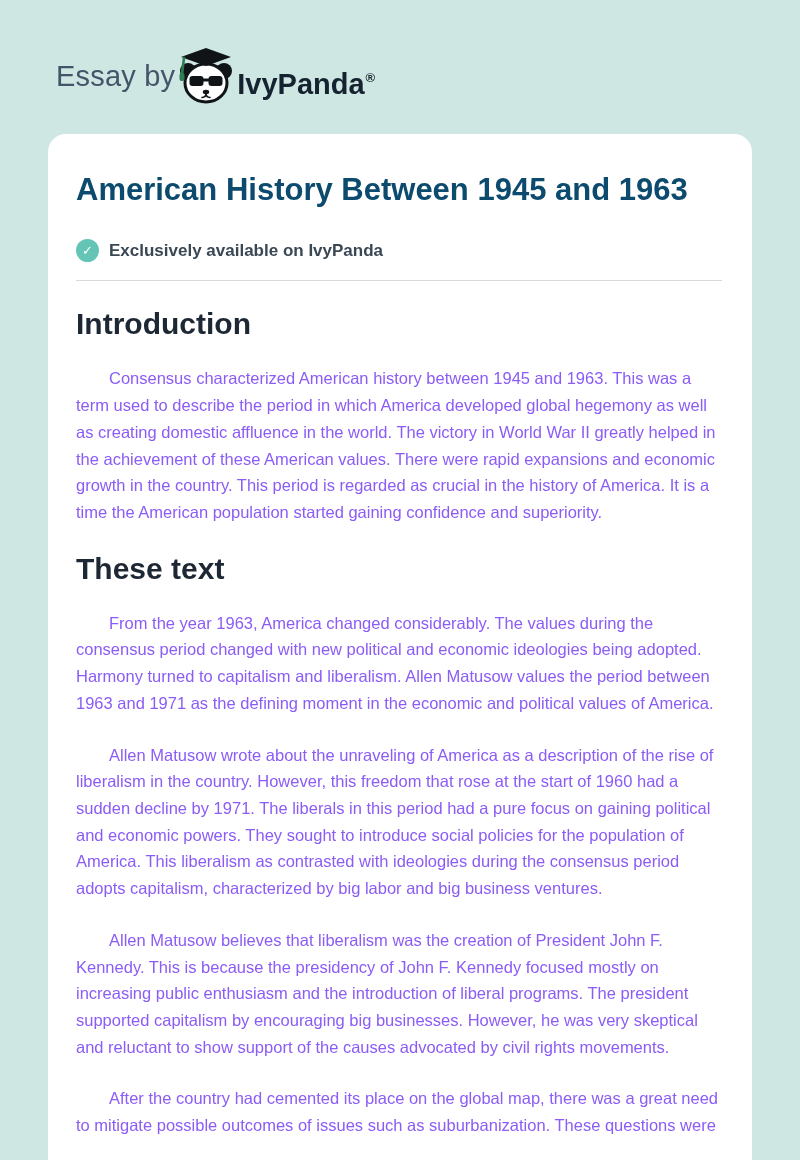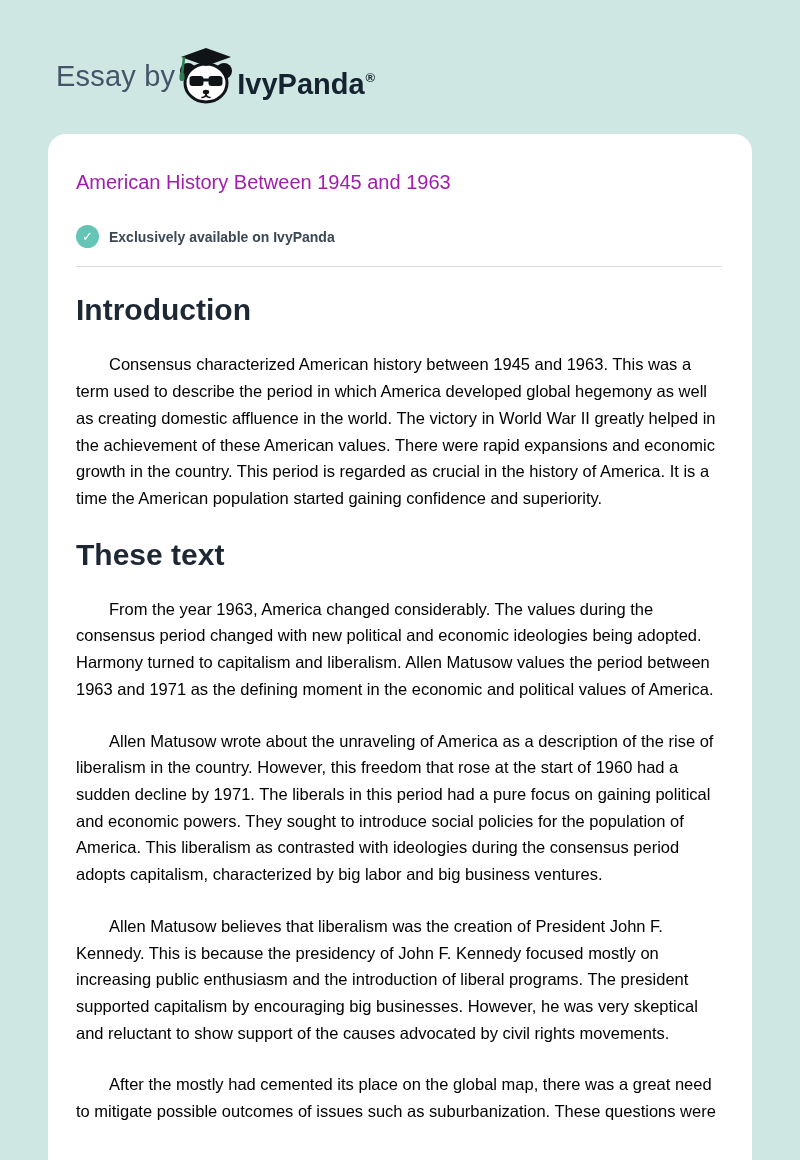--- a/index.html
+++ b/index.html
@@ -38,24 +38,24 @@
     margin-left: 1px;
   }
   .card {
     margin: 22px 48px 0 48px;
     background: #ffffff;
     border-radius: 18px;
     padding: 36px 30px 40px 28px;
     min-height: 1060px;
   }
   .essay-title {
-    font-size: 20px;
+    font-size: 31px;
     line-height: 1.27;
-    font-weight: normal;
-    color: #a21caf;
+    font-weight: bold;
+    color: #0c4a6e;
     margin-bottom: 30px;
   }
   .badge-row {
     display: flex;
     align-items: center;
     gap: 10px;
     margin-bottom: 18px;
   }
   .check-circle {
     width: 23px;
@@ -64,39 +64,39 @@
     border-radius: 50%;
     background: #64c5b6;
     color: #ffffff;
     font-size: 13px;
     font-weight: bold;
     display: flex;
     align-items: center;
     justify-content: center;
   }
   .badge-label {
-    font-size: 14px;
+    font-size: 17px;
     font-weight: bold;
     color: #3a4754;
   }
   .divider {
     border: none;
     border-top: 1px solid #d8dbdb;
     margin: 0 0 10px 0;
   }
   .section-heading {
     font-size: 30px;
     font-weight: bold;
     color: #1d2834;
     margin: 26px 0 24px 0;
   }
   .para {
     font-size: 16.5px;
     line-height: 1.62;
-    color: #000000;
+    color: #8b5cf6;
     margin-bottom: 25px;
     text-indent: 33px;
   }
 </style>
 </head>
 <body>
 
 <header class="site-header">
   <span class="essay-by">Essay by</span>
   <span class="logo">
@@ -137,14 +137,14 @@
 
   <hr class="divider">
 
   <h2 class="section-heading">Introduction</h2>
   <p class="para">Consensus characterized American history between 1945 and 1963. This was a term used to describe the period in which America developed global hegemony as well as creating domestic affluence in the world. The victory in World War II greatly helped in the achievement of these American values. There were rapid expansions and economic growth in the country. This period is regarded as crucial in the history of America. It is a time the American population started gaining confidence and superiority.</p>
 
   <h2 class="section-heading">These text</h2>
   <p class="para">From the year 1963, America changed considerably. The values during the consensus period changed with new political and economic ideologies being adopted. Harmony turned to capitalism and liberalism. Allen Matusow values the period between 1963 and 1971 as the defining moment in the economic and political values of America.</p>
   <p class="para">Allen Matusow wrote about the unraveling of America as a description of the rise of liberalism in the country. However, this freedom that rose at the start of 1960 had a sudden decline by 1971. The liberals in this period had a pure focus on gaining political and economic powers. They sought to introduce social policies for the population of America. This liberalism as contrasted with ideologies during the consensus period adopts capitalism, characterized by big labor and big business ventures.</p>
   <p class="para">Allen Matusow believes that liberalism was the creation of President John F. Kennedy. This is because the presidency of John F. Kennedy focused mostly on increasing public enthusiasm and the introduction of liberal programs. The president supported capitalism by encouraging big businesses. However, he was very skeptical and reluctant to show support of the causes advocated by civil rights movements.</p>
-  <p class="para">After the mostly had cemented its place on the global map, there was a great need to mitigate possible outcomes of issues such as suburbanization. These questions were</p>
+  <p class="para">After the country had cemented its place on the global map, there was a great need to mitigate possible outcomes of issues such as suburbanization. These questions were</p>
 </main>
 
 </body></html>

